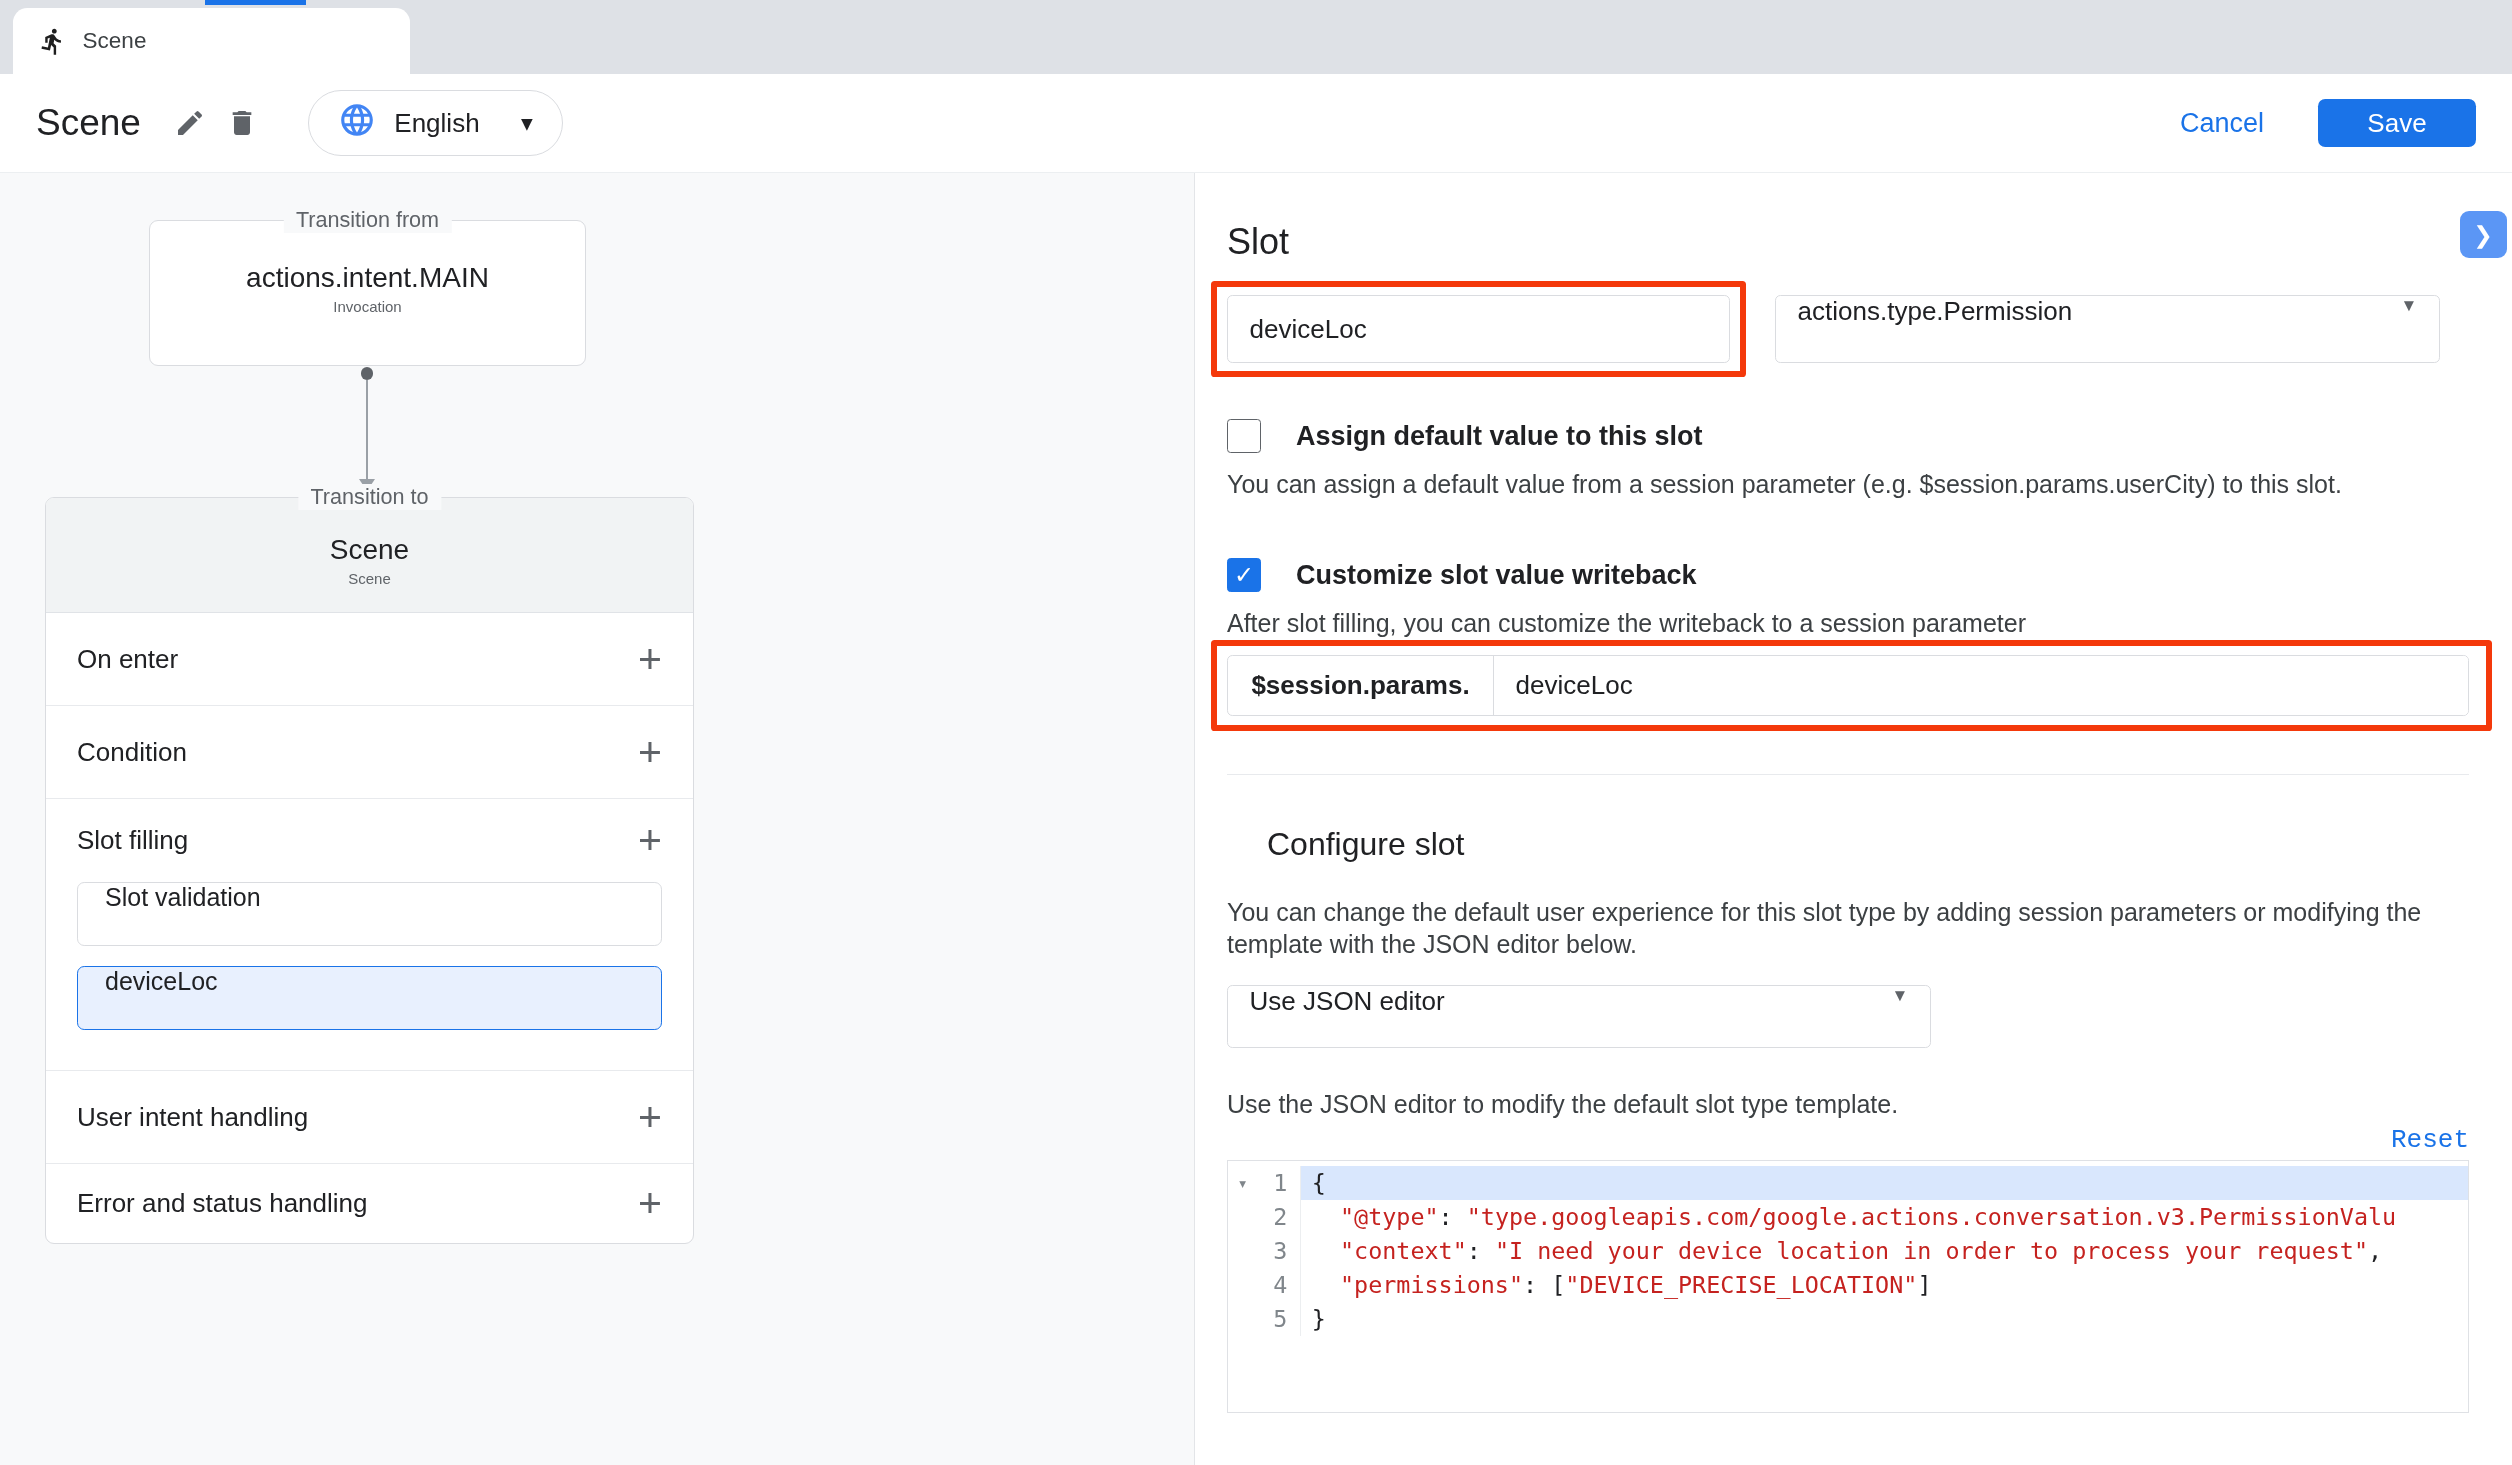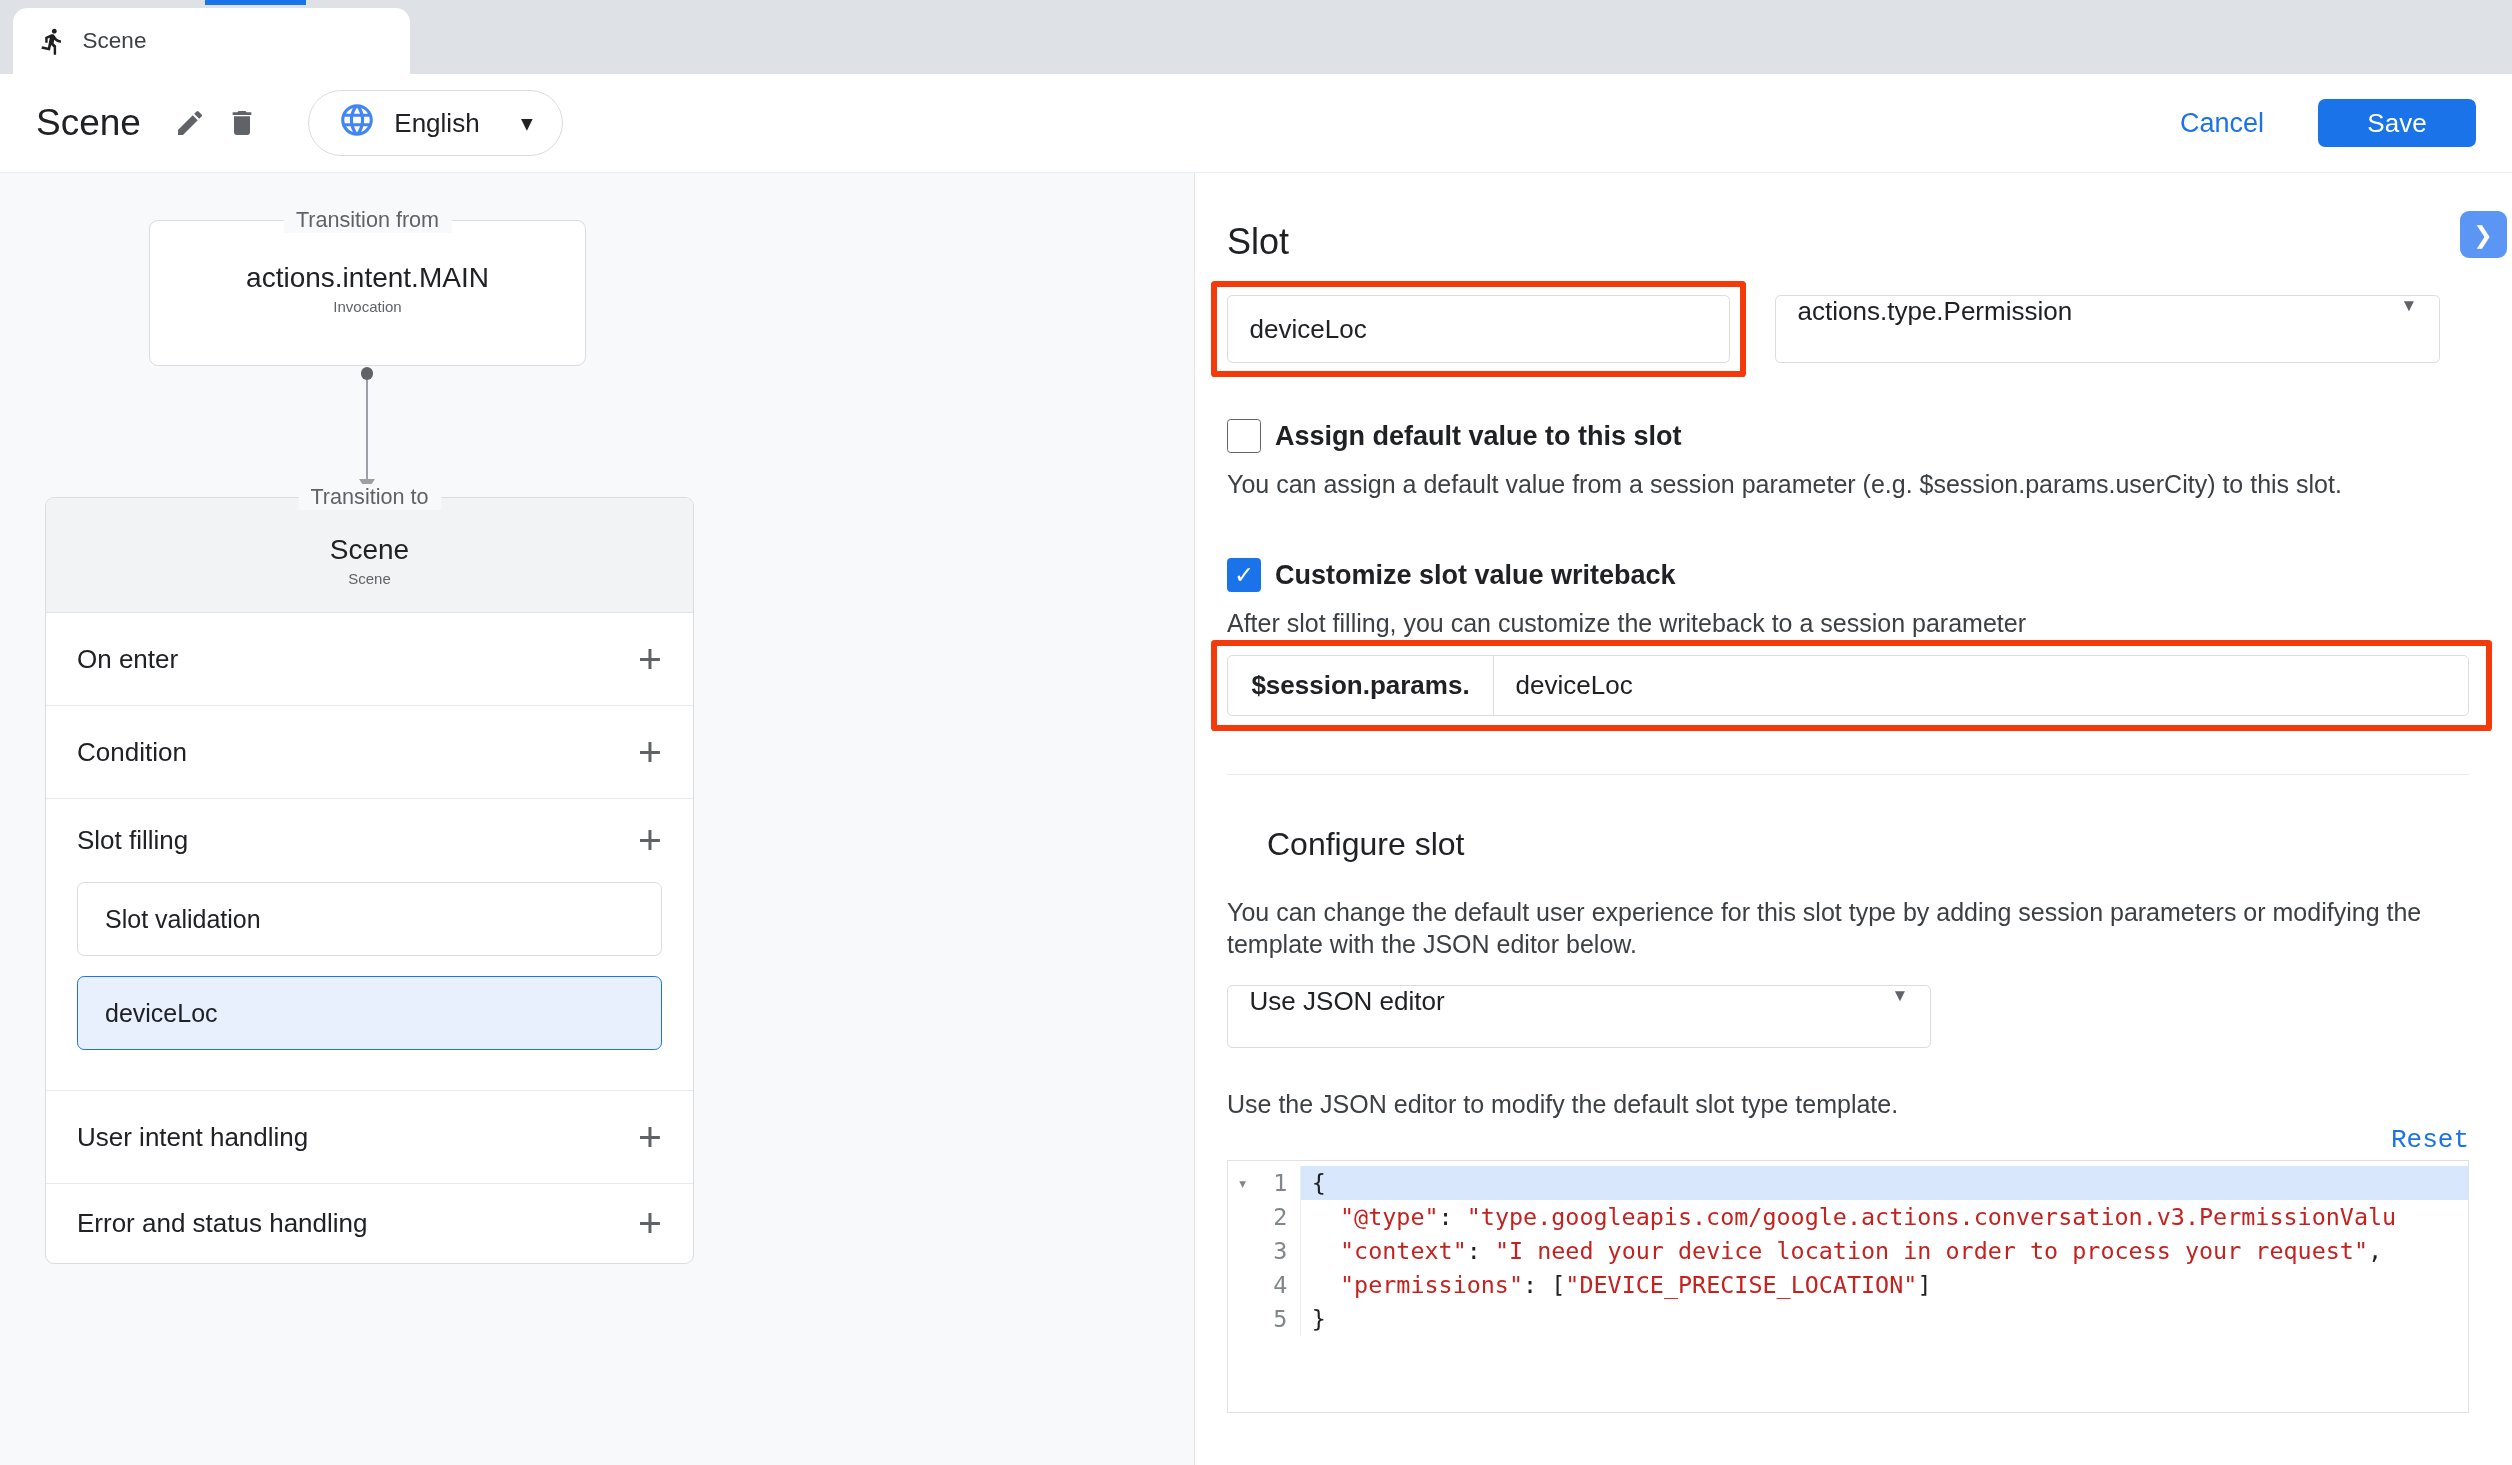--- a/index.html
+++ b/index.html
@@ -60,43 +60,43 @@
   .scene-card{position:absolute;left:45px;top:324px;width:649px;background:#fff;border:0.9px solid var(--border);border-radius:9px;}
   .card-badge{top:-14.4px;}
   .card-head{background:#f1f3f4;border-radius:8px 8px 0 0;border-bottom:0.9px solid #e0e3e7;text-align:center;padding:36px 0 25px;}
   .card-head .node-title{margin-top:0;}
   .card-row{display:flex;justify-content:space-between;align-items:center;height:93px;padding:0 31px;
             border-bottom:0.9px solid #e8eaed;font-size:26px;color:var(--text);cursor:pointer;gap:8px;}
   .card-row.last{border-bottom:none;height:79px;}
   .add-icon{font-size:41px;font-weight:300;color:var(--text-sec);line-height:1;}
   .card-section{border-bottom:0.9px solid #e8eaed;padding-bottom:40px;}
   .section-label-row{display:flex;justify-content:space-between;align-items:center;height:83px;padding:0 31px;font-size:26px;color:var(--text);cursor:pointer;}
-  .slot-box{margin:0 31px 20px;height:74px;border:0.9px solid var(--border);border-radius:7.2px;background:#fff;
-            display:flex;align-items:center;padding:0 27px;font-size:25px;color:var(--text);cursor:pointer;}
+  .slot-box{margin:0 31px 20px;height:64px;border:0.9px solid var(--border);border-radius:7.2px;background:#fff;
+            display:flex;padding:0 27px;font-size:25px;color:var(--text);cursor:pointer;}
   .slot-box.selected{background:var(--selected-bg);border:1.8px solid var(--accent-blue);margin-bottom:0;}
 
   
   .panel{flex:1;position:relative;background:#fff;padding:47px 43px 0 32px;overflow:hidden;}
   .collapse-btn{position:absolute;top:38px;right:5.4px;width:47px;height:47px;background:var(--chevron-bg);
                 border:none;border-radius:9px;color:#fff;font-size:23.4px;display:flex;align-items:center;justify-content:center;cursor:pointer;}
   .panel h2{font-size:36px;font-weight:400;color:var(--text);line-height:43px;}
   .desc{margin-top:14.4px;font-size:25px;color:#3c4043;line-height:32px;}
   .link{color:var(--accent-blue);text-decoration:underline;cursor:pointer;}
   .name-row{margin-top:32px;display:flex;gap:45px;align-items:center;}
   .annotated{position:relative;}
   .text-input{width:503px;height:68px;border:0.9px solid var(--border);border-radius:5.4px;padding:0 21.6px;
               font-size:26px;color:var(--text);font-family:inherit;background:#fff;}
   .annotation{position:absolute;top:-14.4px;bottom:-14.4px;left:-16px;right:-16px;border:6.3px solid var(--annotation);
               border-radius:3.6px;pointer-events:none;z-index:5;}
   .annotated.wide .annotation{top:-15.3px;bottom:-15.3px;left:-16px;right:-23.4px;}
   .select{height:68px;border:0.9px solid var(--border);border-radius:5.4px;display:flex;align-items:flex-start;
           justify-content:space-between;padding:0 21.6px;font-size:26px;color:var(--text);cursor:pointer;background:#fff;}
   .type-select{width:665px;}
   .dd{font-size:17px;color:var(--text-sec);}
-  .check-row{margin-top:56px;display:flex;align-items:center;gap:14px;}
+  .check-row{margin-top:56px;display:flex;align-items:center;gap:35px;}
   .check-row.second{margin-top:58px;}
   .checkbox{width:34px;height:34px;border:1.8px solid var(--text-sec);border-radius:3.6px;background:#fff;flex:none;
             display:flex;align-items:center;justify-content:center;cursor:pointer;}
   .checkbox.checked{background:var(--accent-blue);border-color:var(--accent-blue);color:#fff;font-size:24px;font-weight:700;}
   .check-label{font-size:27px;font-weight:700;color:var(--text);}
   .help-text{margin-top:16px;font-size:25px;color:#3c4043;line-height:31px;}
   .annotated.wide{margin-top:16px;width:100%;}
   .input-group{display:flex;height:61px;border:0.9px solid var(--border);border-radius:5.4px;overflow:hidden;background:#fff;width:100%;}
   .prefix{display:flex;align-items:center;padding:0 23.4px;font-size:26px;font-weight:700;color:var(--text);border-right:0.9px solid var(--border);}
   .group-input{border:none;outline:none;flex:1;font-size:26px;padding:0 21.6px;color:var(--text);font-family:inherit;}

